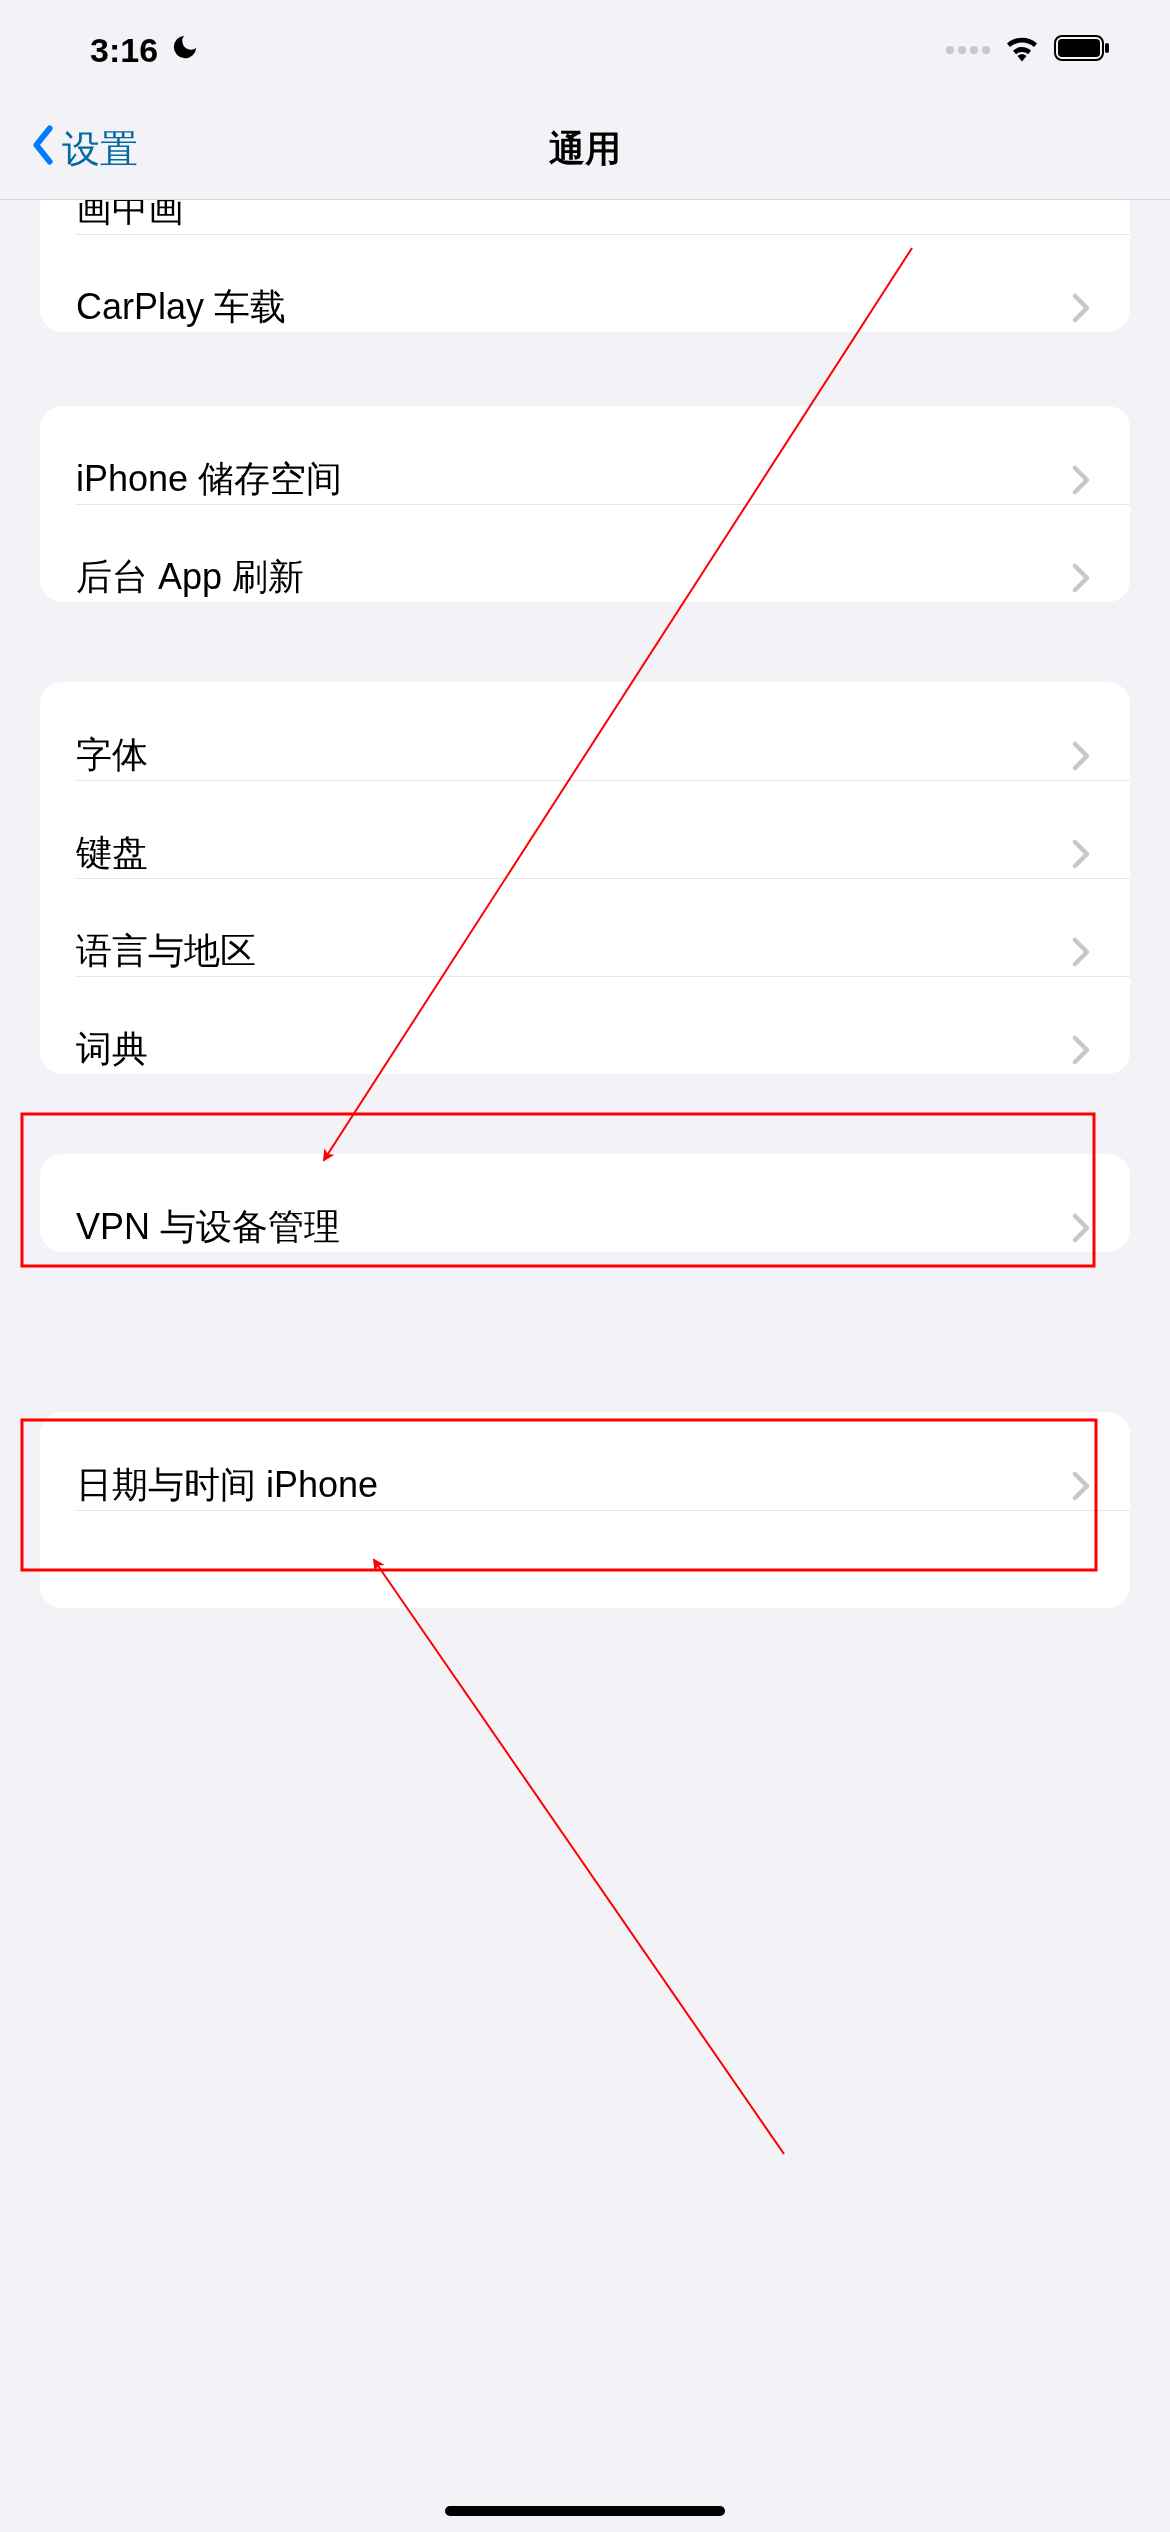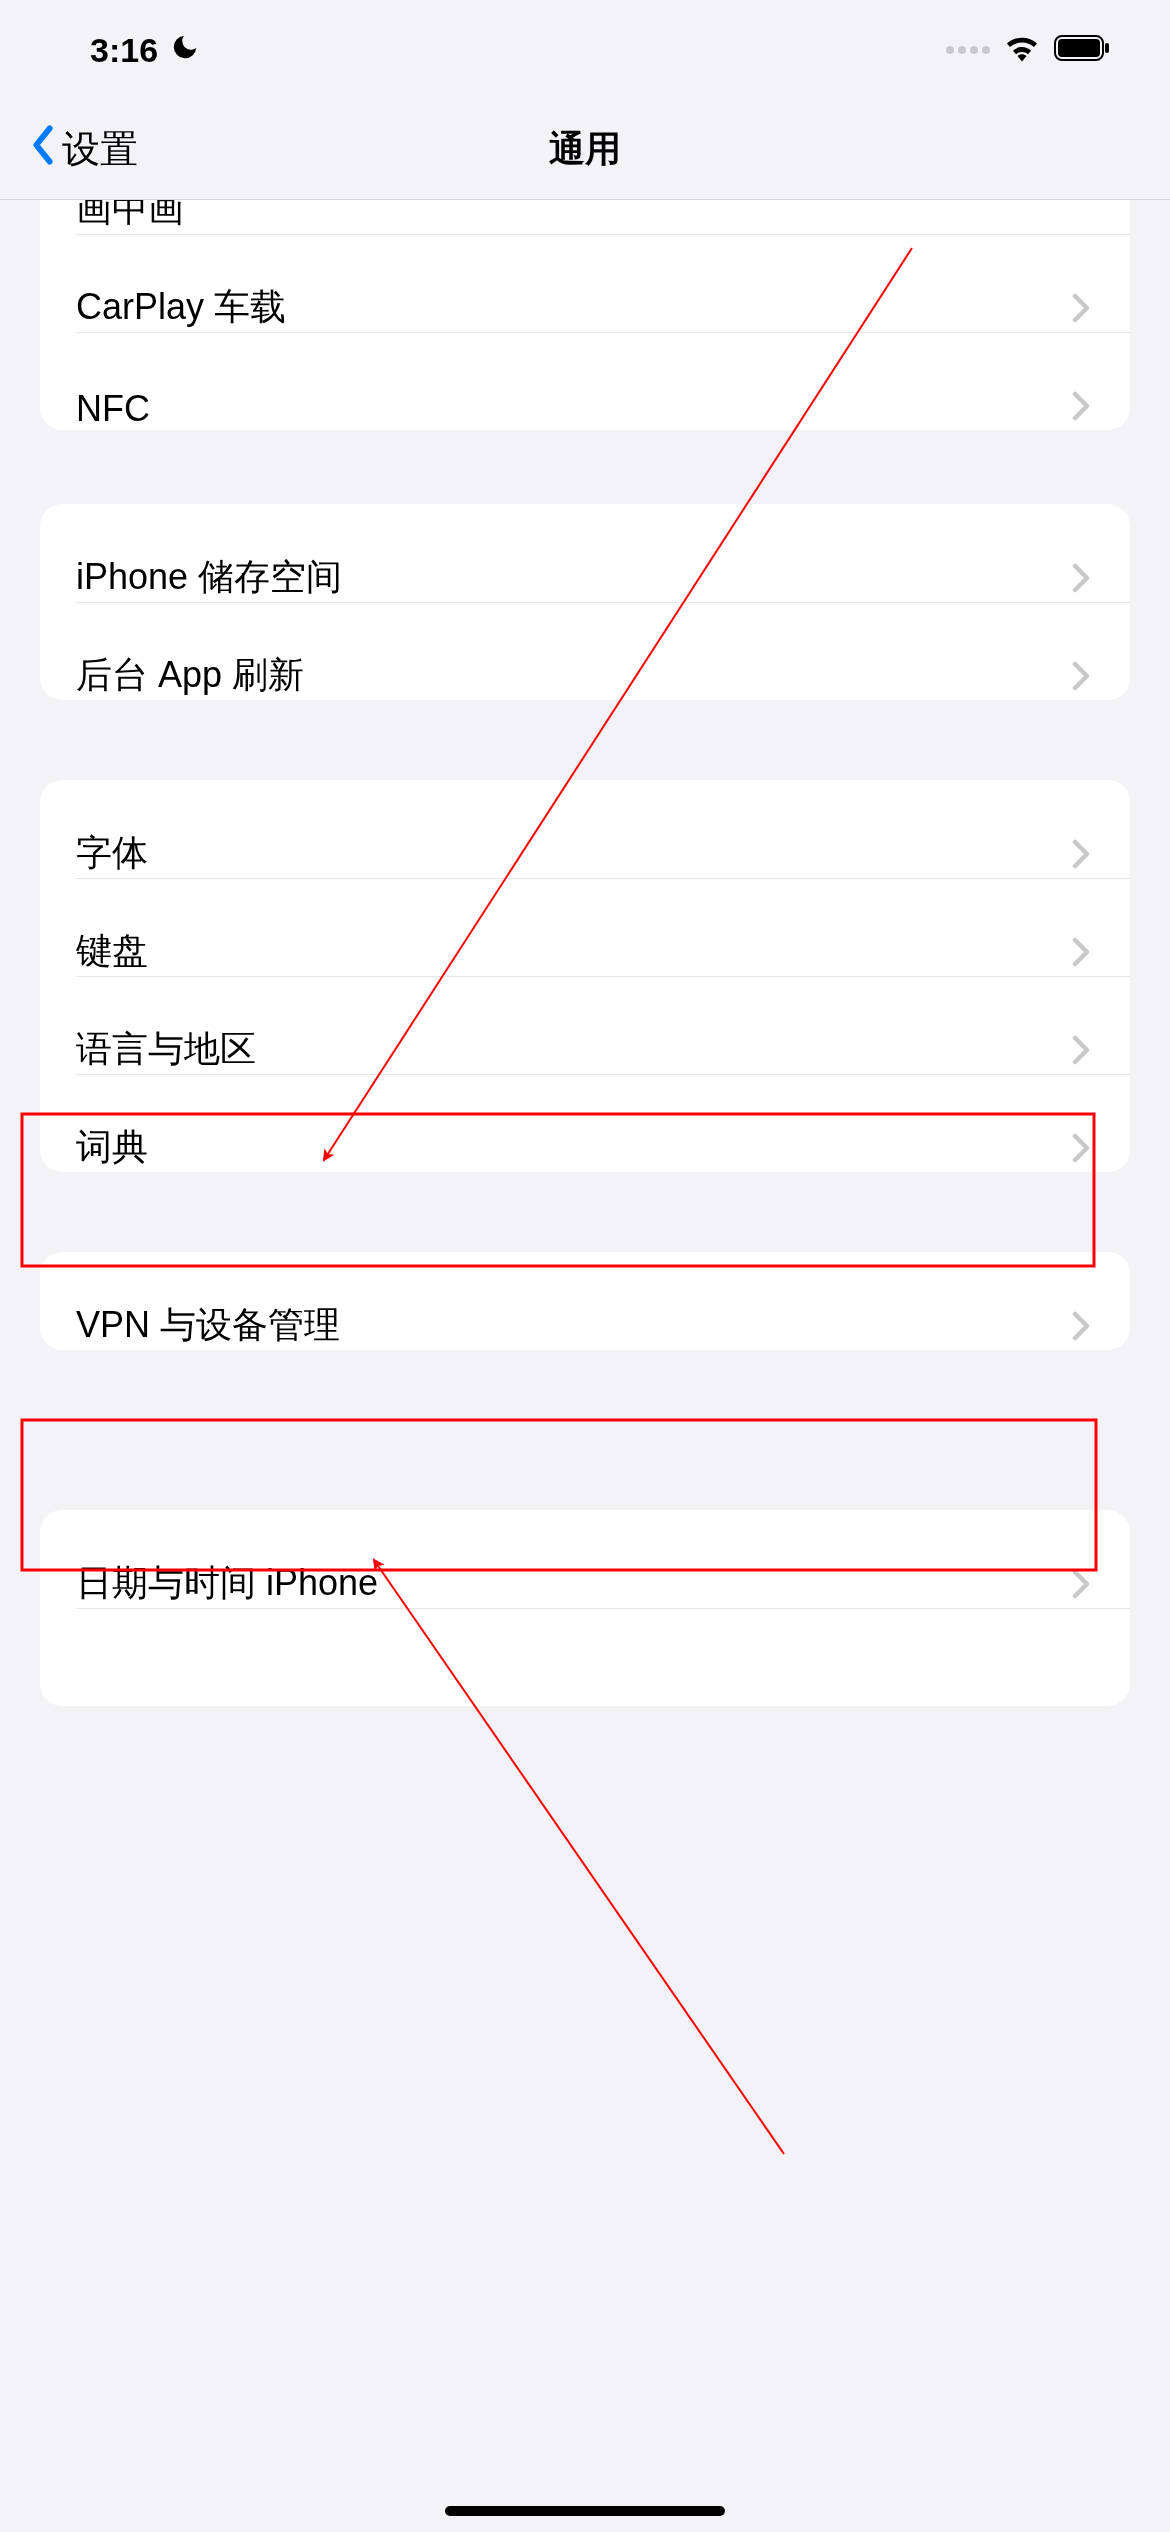--- a/index.html
+++ b/index.html
@@ -41,21 +41,21 @@
       display: flex;
       align-items: center;
       background: #f2f2f7;
       border-bottom: 1px solid rgba(0,0,0,0.12);
       position: relative;
       padding: 0 30px;
     }
     .back {
       display: flex;
       align-items: center;
-      color: #000000;
+      color: #0369a1;
       font-size: 38px;
       gap: 6px;
     }
     .back svg { stroke: #007aff; }
     .nav-title {
       position: absolute;
       left: 50%;
       transform: translateX(-50%);
       font-size: 36px;
       font-weight: 600;
@@ -163,26 +163,20 @@
     <div class="row">
       <span>画中画</span>
       <span class="chev"></span>
     </div>
     <div class="row">
       <span>CarPlay 车载</span>
       <span class="chev"><svg width="18" height="30" viewBox="0 0 12 20" fill="none" stroke-width="3" stroke-linecap="round" stroke-linejoin="round">
             <polyline points="2,2 10,10 2,18"></polyline>
           </svg></span>
     </div>
-    <div class="row">
-      <span>NFC</span>
-      <span class="chev"><svg width="18" height="30" viewBox="0 0 12 20" fill="none" stroke-width="3" stroke-linecap="round" stroke-linejoin="round">
-            <polyline points="2,2 10,10 2,18"></polyline>
-          </svg></span>
-    </div>
   </div>
 
   <div class="gap-s"></div>
 
   <div class="group">
     <div class="row">
       <span>iPhone 储存空间</span>
       <span class="chev"><svg width="18" height="30" viewBox="0 0 12 20" fill="none" stroke-width="3" stroke-linecap="round" stroke-linejoin="round">
             <polyline points="2,2 10,10 2,18"></polyline>
           </svg></span>

